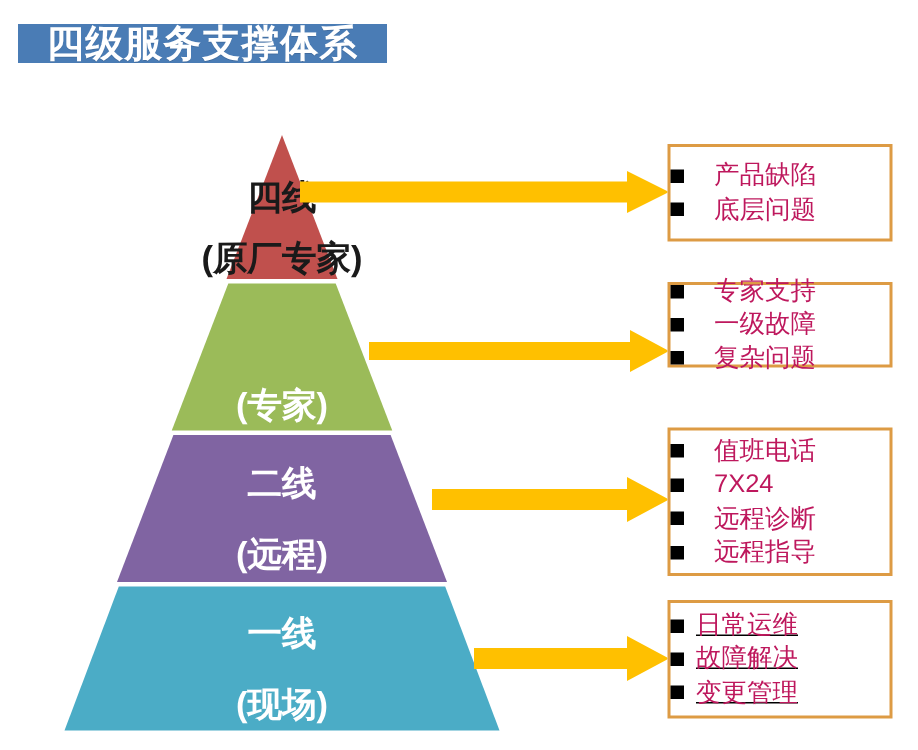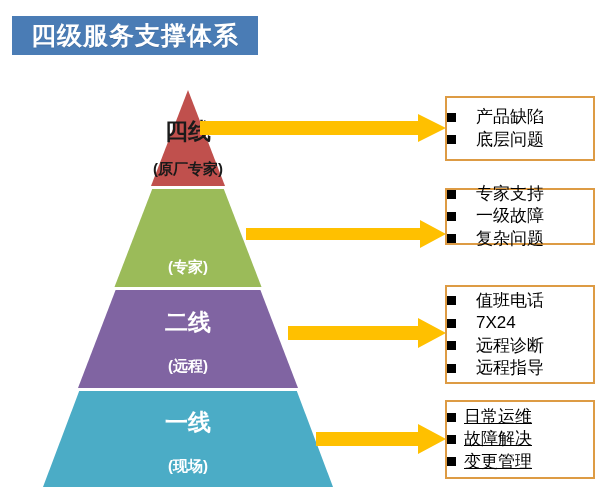--- a/index.html
+++ b/index.html
@@ -7,21 +7,21 @@
     width:612px;height:500px;
     background:#ffffff;
     font-family:"Liberation Sans","DejaVu Sans",sans-serif;
     overflow:hidden;
     position:relative;
   }
   #stage{position:absolute;left:0;top:0;width:612px;height:500px;}
 
   
   .title-banner{
-    position:absolute;left:12px;top:16px;width:246px;height:39px;
+    position:absolute;left:12px;top:16px;width:246px;height:26px;
     background:#4a7cb5;
     display:flex;align-items:center;justify-content:center;
     box-sizing:border-box;
   }
   .title-banner .title-text{
     color:#ffffff;
     font-size:25px;
     font-weight:bold;
     letter-spacing:1px;
     line-height:1;
@@ -35,21 +35,21 @@
 
   .tier-label{
     position:absolute;
     text-align:center;
     white-space:nowrap;
     font-weight:bold;
     line-height:1;
     pointer-events:none;
   }
   .tier-main{font-size:23px;}
-  .tier-sub{font-size:15px;}
+  .tier-sub{font-size:23px;}
   .on-dark{color:#ffffff;}
   .on-light{color:#1a1a1a;}
 
   
   .arrow{position:absolute;}
   .arrow svg{display:block;}
 
   
   .callout{
     position:absolute;
@@ -60,21 +60,21 @@
     flex-direction:column;
     justify-content:center;
   }
   .callout ul{
     list-style:none;
     margin:0;padding:0;
   }
   .callout li{
     display:flex;
     align-items:center;
-    color:#000000;
+    color:#be185d;
     font-size:17px;
     line-height:1.32;
     white-space:nowrap;
   }
   .bullet{
     display:inline-block;
     width:9px;height:9px;
     background:#000000;
     flex:0 0 auto;
   }

